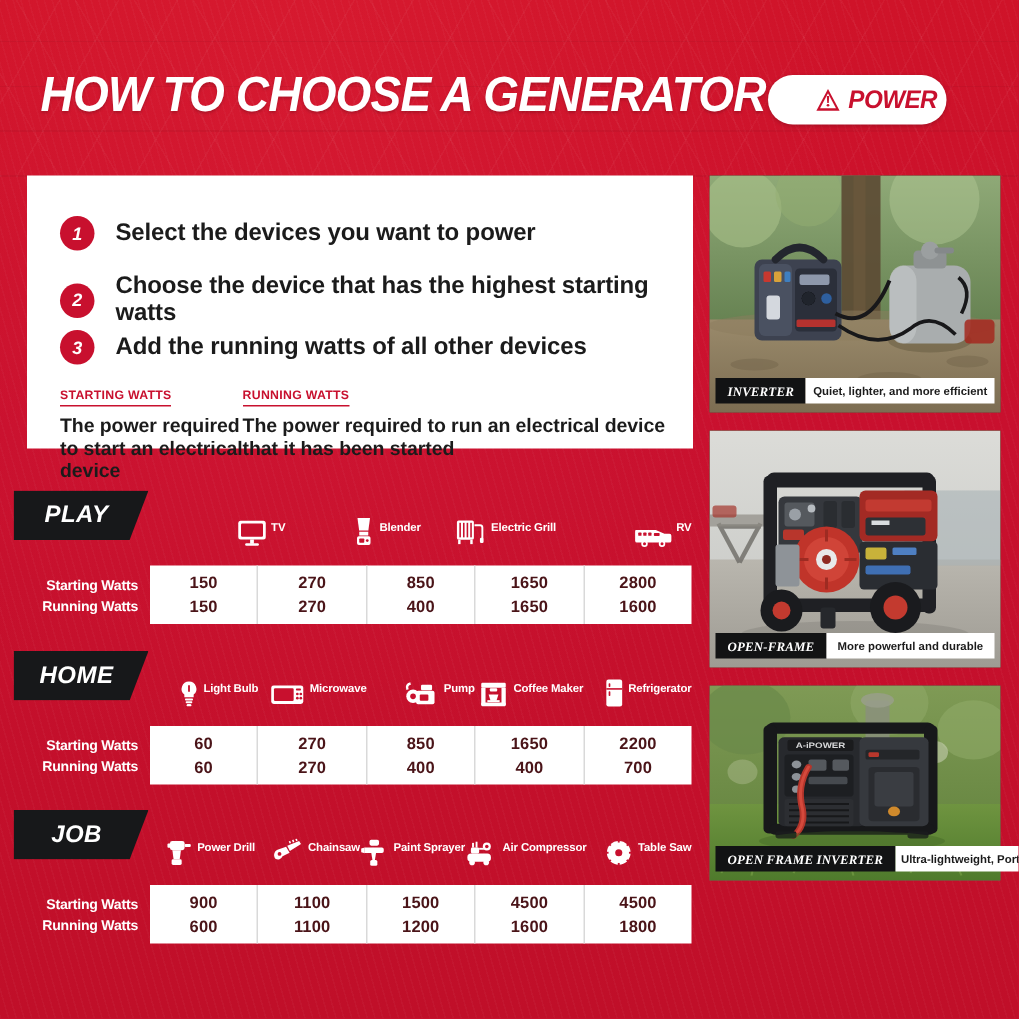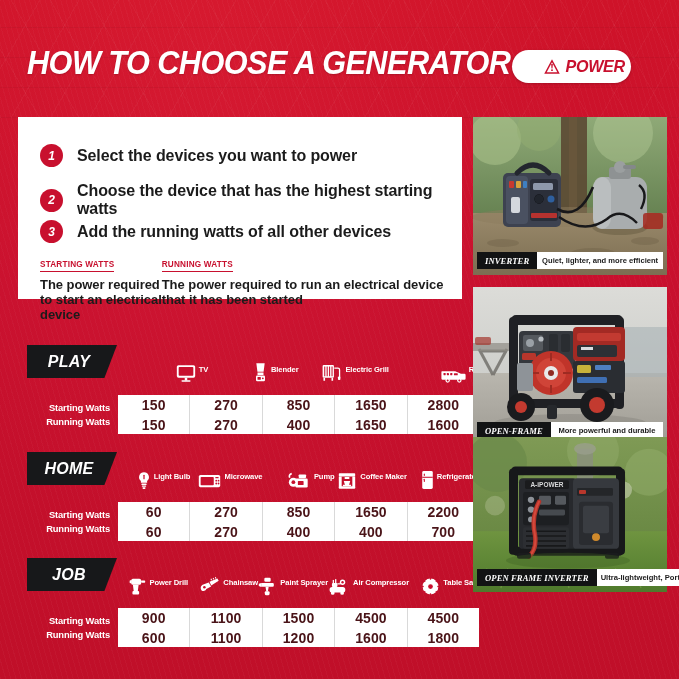--- a/index.html
+++ b/index.html
@@ -101,21 +101,21 @@
     letter-spacing: .2px; text-transform: uppercase;
     border-bottom: 1.4px solid #c8102e;
     display: inline-block; padding-bottom: 1.5px;
   }
   .def-text {
     color: #1b1b1b; font-size: 13px; font-weight: 700;
     margin-top: 5px; letter-spacing: -.05px;
   }
 
   
-  .cat-block { position: absolute; left: 27px; width: 452px; margin-top: 18px; }
+  .cat-block { position: absolute; left: 9px; width: 452px; }
   #cat-play { top: 327px; }
   #cat-home { top: 434px; }
   #cat-job  { top: 540px; }
 
   .cat-head { position: relative; height: 50px; }
   .cat-banner {
     position: absolute; left: 0; top: 0;
     width: 90px; height: 33px;
     background: #17181a;
     clip-path: polygon(0 0, 100% 0, 86% 100%, 0 100%);
@@ -155,28 +155,28 @@
     display: flex;
   }
   .watt-cell {
     flex: 1 1 0;
     border-right: 1px solid #d9d9d9;
     display: flex; flex-direction: column; align-items: center; justify-content: center;
     gap: 4px;
   }
   .watt-cell:last-child { border-right: none; }
   .watt-cell span {
-    color: #4a1418; font-size: 14px; font-weight: 700; letter-spacing: .1px;
+    color: #4a1418; font-size: 11px; font-weight: 700; letter-spacing: .1px;
   }
 
   
   .photo-card { position: absolute; left: 473px; width: 194px; }
   #photo-1 { top: 117px; height: 158px; }
   #photo-2 { top: 287px; height: 158px; }
-  #photo-3 { top: 437px; height: 155px; }
+  #photo-3 { top: 457px; height: 130px; }
 
   .photo-img {
     position: absolute; inset: 0;
     overflow: hidden;
     background: #5c6a4a;
   }
   .photo-img svg { position: absolute; inset: 0; width: 100%; height: 100%; }
 
   .photo-caption {
     position: absolute; left: 4px; bottom: 6px; right: 4px;

